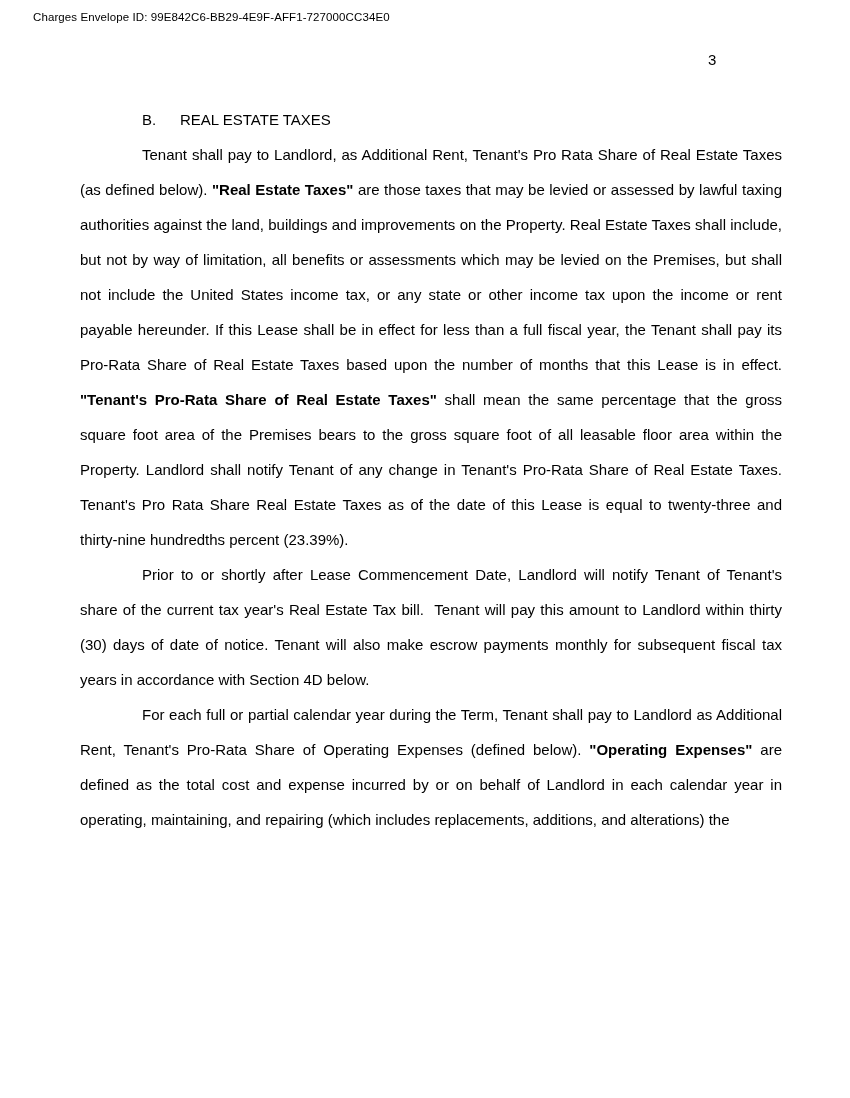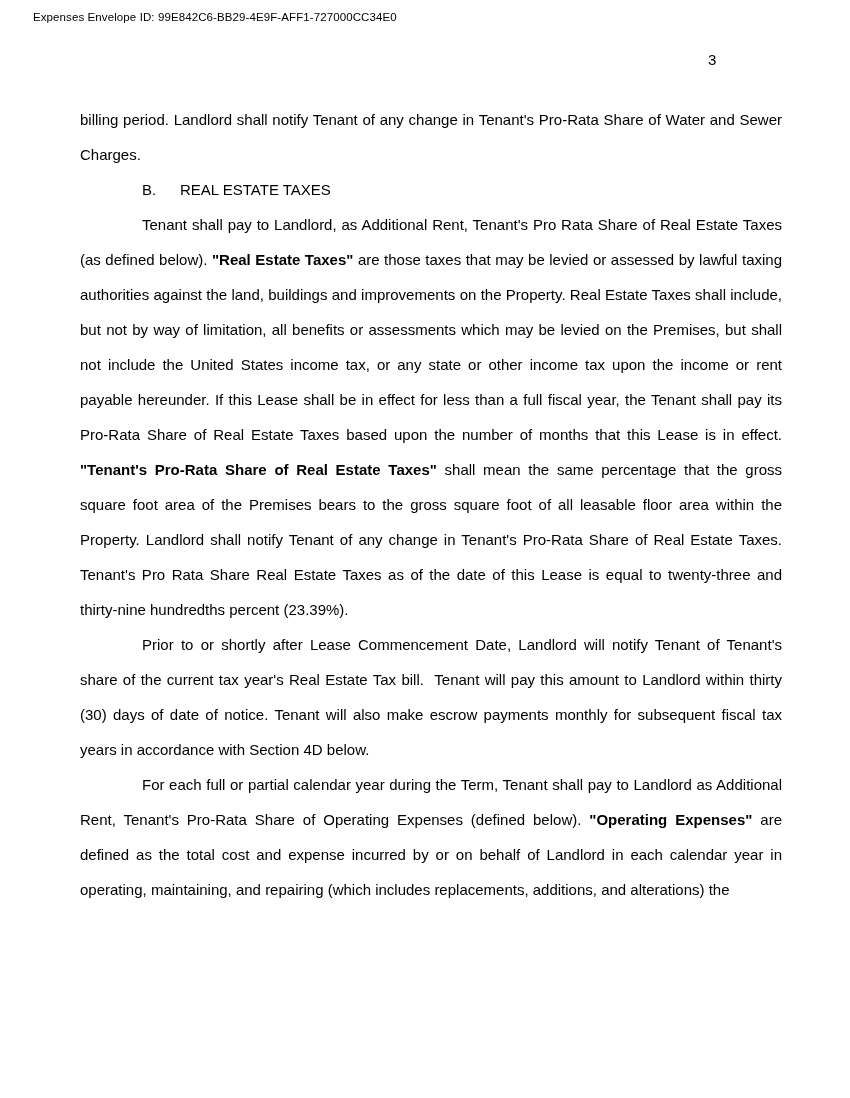--- a/index.html
+++ b/index.html
@@ -56,23 +56,22 @@
     margin-left: 62px;
     width: 38px;
   }
   .b {
     font-weight: bold;
   }
 </style>
 </head>
 <body>
 
-<div class="docusign-header">Expenses Envelope ID: 99E842C6-BB29-4E9F-AFF1-727000CC34E0</div>
+<div class="docusign-header">Charges Envelope ID: 99E842C6-BB29-4E9F-AFF1-727000CC34E0</div>
 
 <div class="page-number">3</div>
 
 <div class="doc-body">
-    <p class="para"><span>billing period. Landlord shall notify Tenant of any change in Tenant's Pro-Rata Share of Water and Sewer Charges.</span></p>
     <p class="heading"><span class="h-letter">B.</span><span class="h-title">REAL ESTATE TAXES</span></p>
     <p class="para indent"><span>Tenant shall pay to Landlord, as Additional Rent, Tenant's Pro Rata Share of Real Estate Taxes (as defined below). </span><span class="b">"Real Estate Taxes"</span><span> are those taxes that may be levied or assessed by lawful taxing authorities against the land, buildings and improvements on the Property. Real Estate Taxes shall include, but not by way of limitation, all benefits or assessments which may be levied on the Premises, but shall not include the United States income tax, or any state or other income tax upon the income or rent payable hereunder. If this Lease shall be in effect for less than a full fiscal year, the Tenant shall pay its Pro-Rata Share of Real Estate Taxes based upon the number of months that this Lease is in effect. </span><span class="b">"Tenant's Pro-Rata Share of Real Estate Taxes"</span><span> shall mean the same percentage that the gross square foot area of the Premises bears to the gross square foot of all leasable floor area within the Property. Landlord shall notify Tenant of any change in Tenant's Pro-Rata Share of Real Estate Taxes. Tenant's Pro Rata Share Real Estate Taxes as of the date of this Lease is equal to twenty-three and thirty-nine hundredths percent (23.39%).</span></p>
     <p class="para indent"><span>Prior to or shortly after Lease Commencement Date, Landlord will notify Tenant of Tenant's share of the current tax year's Real Estate Tax bill.&nbsp; Tenant will pay this amount to Landlord within thirty (30) days of date of notice. Tenant will also make escrow payments monthly for subsequent fiscal tax years in accordance with Section 4D below.</span></p>
     <p class="para indent"><span>For each full or partial calendar year during the Term, Tenant shall pay to Landlord as Additional Rent, Tenant's Pro-Rata Share of Operating Expenses (defined below). </span><span class="b">"Operating Expenses"</span><span> are defined as the total cost and expense incurred by or on behalf of Landlord in each calendar year in operating, maintaining, and repairing (which includes replacements, additions, and alterations) the</span></p>
   </div>
 
 </body></html>

